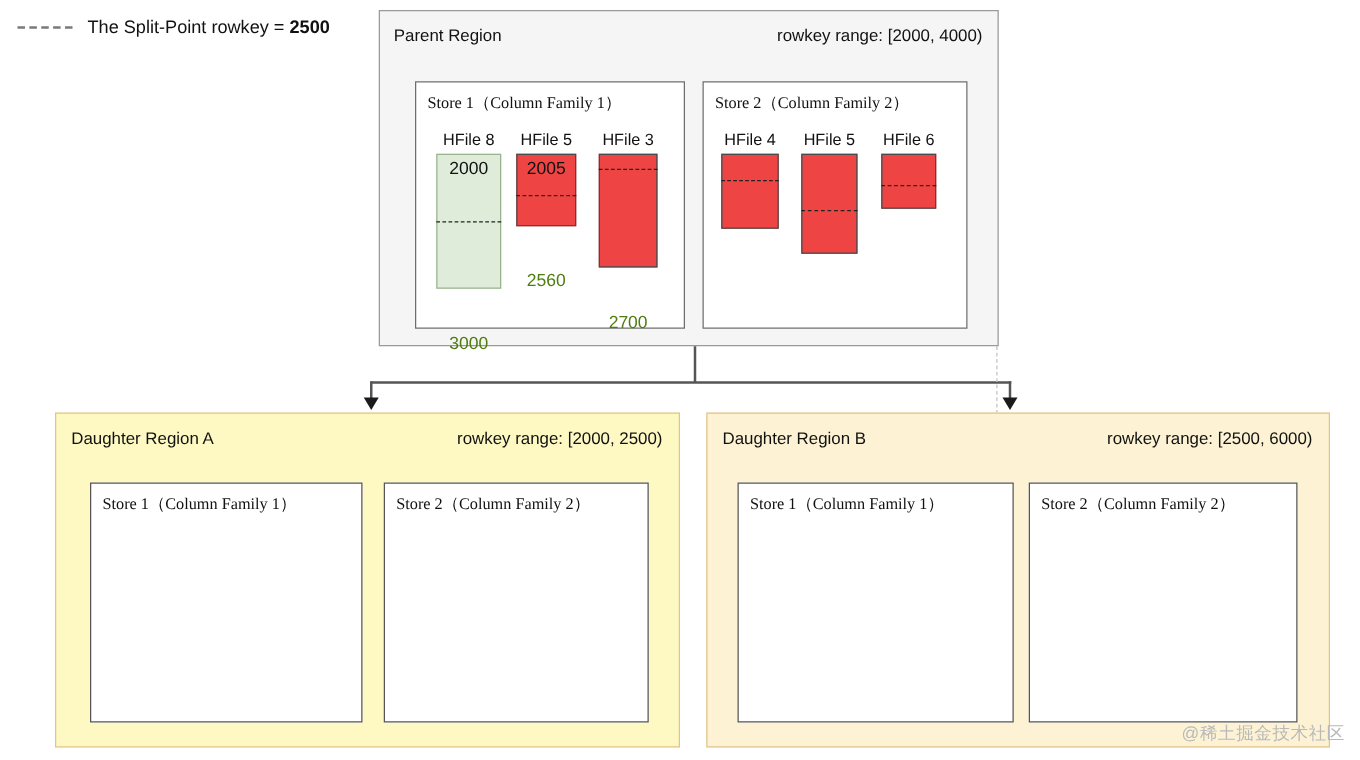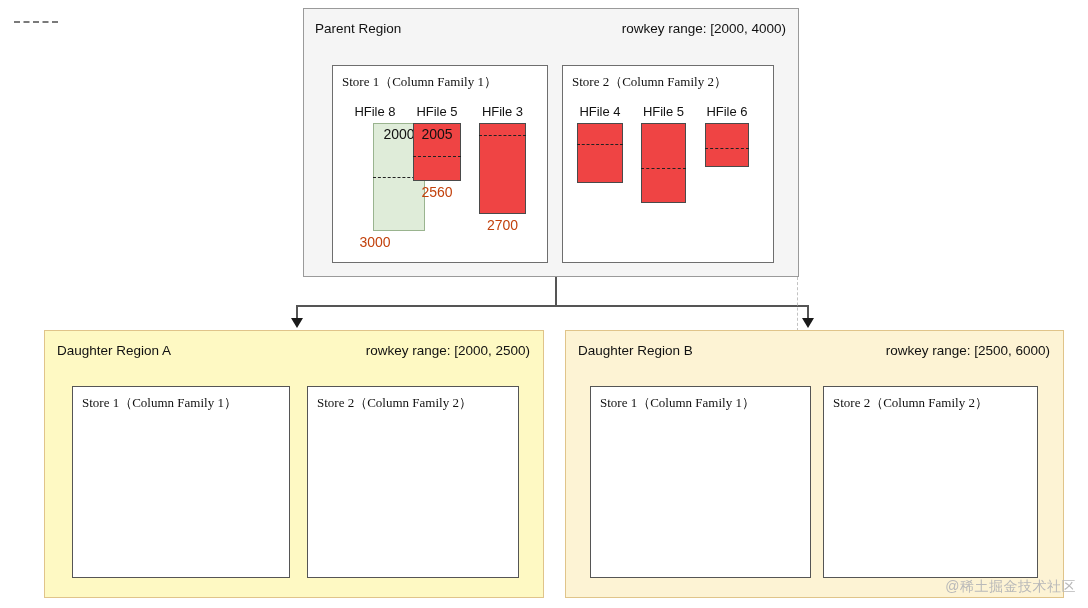--- a/index.html
+++ b/index.html
@@ -98,21 +98,21 @@
     white-space: nowrap;
   }
   .hfile-box {
     position: absolute;
     top: 19px;
     left: 0;
     border: 1px solid #4a4a4a;
     box-sizing: border-box;
     background: #ef4444;
   }
-  .hfile-box.green { background: #dfecd9; border-color: #9ab48f; margin-left: 24px; }
+  .hfile-box.green { background: #dfecd9; border-color: #9ab48f; }
   .hfile-split {
     position: absolute;
     left: -1px;
     right: -1px;
     height: 0;
     border-top: 1.5px dashed #222;
   }
   .hfile-top-key {
     position: absolute;
     left: 50%;
@@ -120,22 +120,23 @@
     top: 2px;
     font-size: 14px;
     color: #111;
     white-space: nowrap;
   }
   .hfile-bottom-key {
     position: absolute;
     left: 50%;
     transform: translateX(-50%);
     font-size: 14px;
-    color: #c2410c;
-    white-space: nowrap;
+    color: #4d7c0f;
+    white-space: nowrap;
+    margin-top: 32px;
   }
 
   
   .conn {
     position: absolute;
     background: #555;
   }
   .conn-v { width: 1.6px; }
   .conn-h { height: 1.6px; }
   .arrow-head {
@@ -202,20 +203,21 @@
     letter-spacing: 0.5px;
   }
 </style>
 </head>
 <body>
 
 <div id="stage">
 
   <div id="legend">
     <div id="legend-dash"></div>
+    <div id="legend-text"><span>The Split-Point rowkey = </span><b>2500</b></div>
   </div>
 
   <div id="parent-region">
     <div class="region-title" id="parent-title">Parent Region</div>
     <div class="region-range" id="parent-range">rowkey range: [2000, 4000)</div>
 
     <div class="store-box" id="parent-store1">
       <div class="store-label">Store 1（Column Family 1）</div>
 
       <div class="hfile-group" style="left:16px; top:38px; width:52px;">

